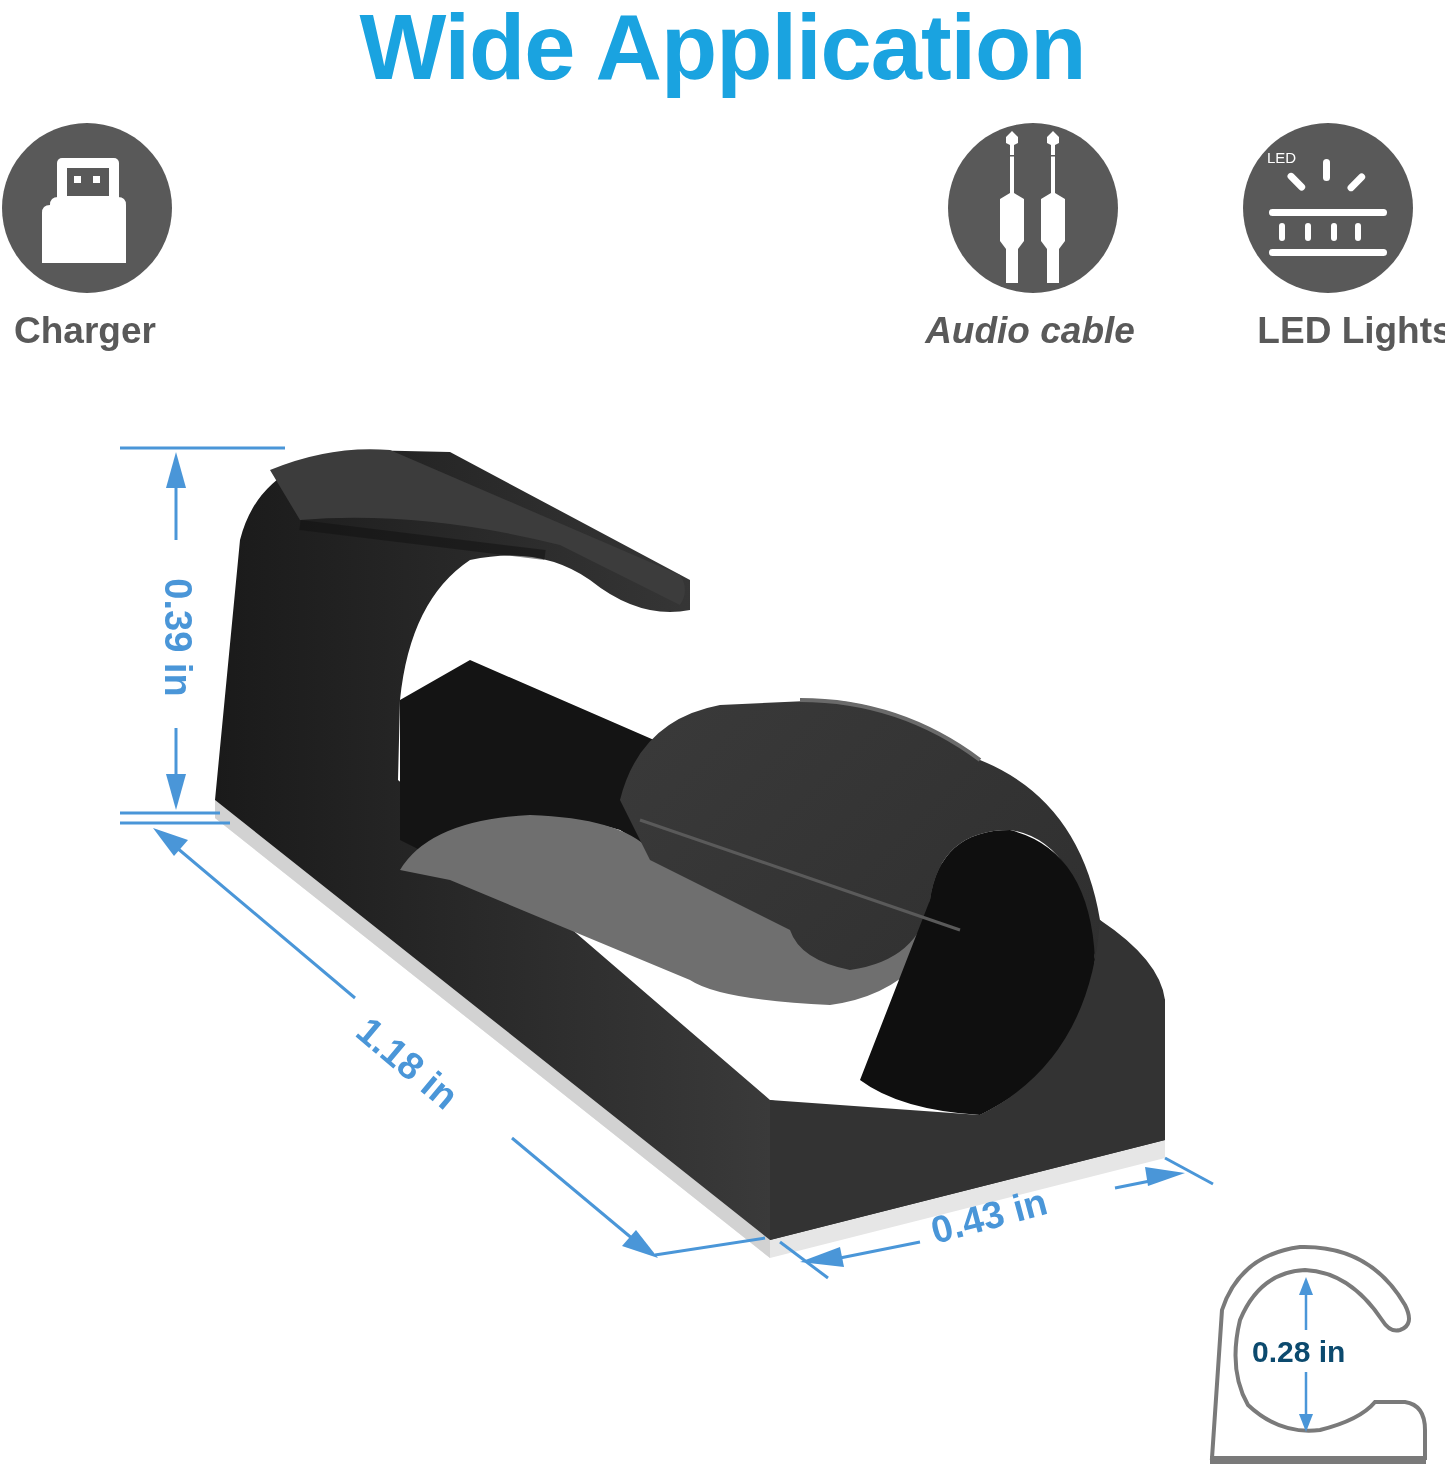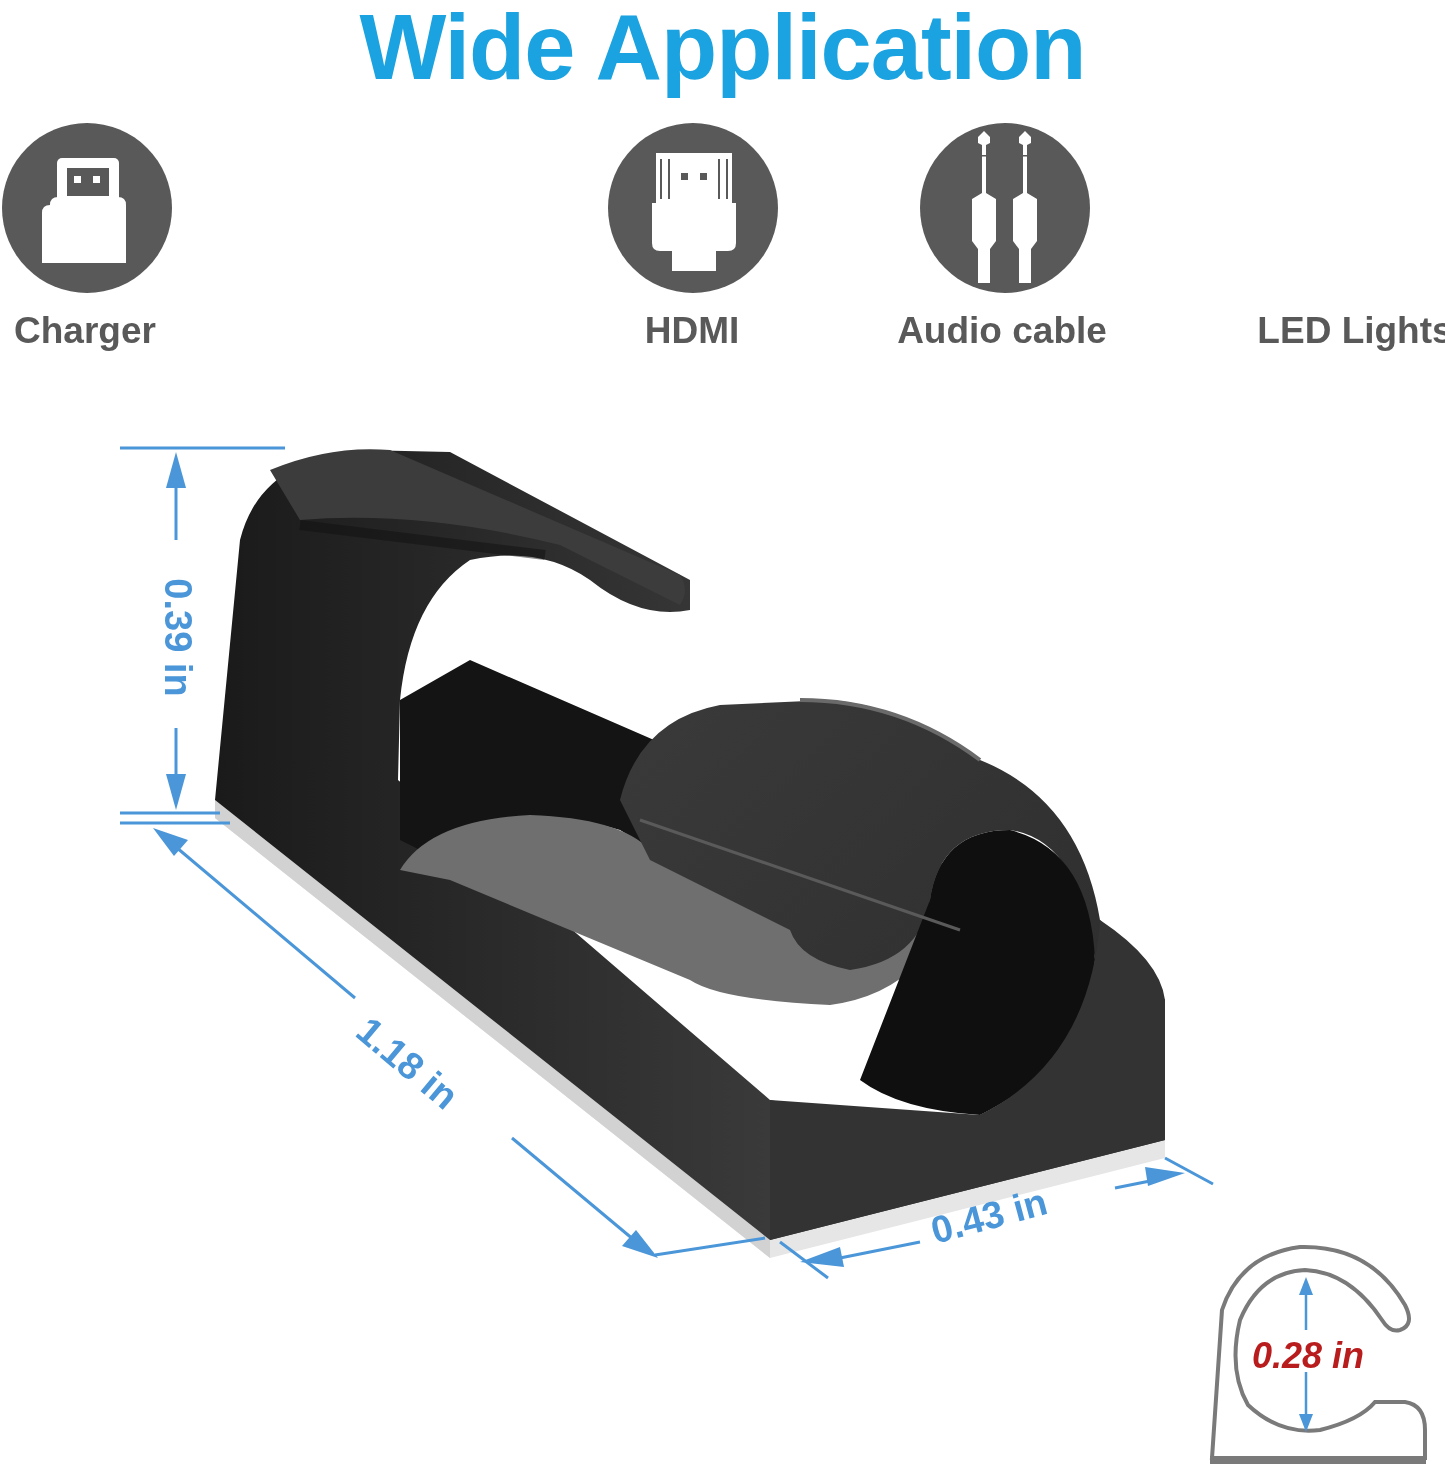--- a/index.html
+++ b/index.html
@@ -21,21 +21,21 @@
     font-family: "Liberation Sans", sans-serif; font-weight: bold; font-size: 37px; color: #595959;
   }
   .diagram { position: absolute; left: 0; top: 400px; width: 1445px; height: 1073px; }
   .diagram svg { position: absolute; left: 0; top: 0; }
   .dim-label {
     position: absolute; font-family: "Liberation Sans", sans-serif; font-weight: bold;
     color: #4a96d8; font-size: 38px; white-space: nowrap; transform-origin: center center;
   }
   .profile-label {
     position: absolute; font-family: "Liberation Sans", sans-serif; font-weight: bold;
-    color: #b91c1c; font-size: 36px; white-space: nowrap; font-style: italic;
+    color: #0c4a6e; font-size: 30px; white-space: nowrap;
   }
 </style>
 </head>
 <body>
 
 <div class="title">Wide Application</div>
 
 <div class="icon-row">
 
   <div class="app-item" style="left:-45px;">
@@ -45,51 +45,50 @@
         <rect x="65" y="45" width="42" height="28" fill="#595959"></rect>
         <rect x="72" y="53" width="7" height="7" fill="#fff"></rect>
         <rect x="91" y="53" width="7" height="7" fill="#fff"></rect>
         <path d="M48 82 Q48 74 56 74 L116 74 Q124 74 124 82 L124 140 L40 140 L40 90 Q40 82 48 82 Z" fill="#fff"></path>
       </svg>
     </div>
     <div class="app-label">Charger</div>
   </div>
 
 
-  <div class="app-item" style="left:562px;">
-    <div class="app-circle" style="left:46px;">
-      <svg viewBox="0 0 170 170">
-        <rect x="48" y="30" width="76" height="50" fill="#fff"></rect>
-        <rect x="52" y="36" width="2" height="40" fill="#595959"></rect>
-        <rect x="60" y="36" width="2" height="40" fill="#595959"></rect>
-        <rect x="110" y="36" width="2" height="40" fill="#595959"></rect>
-        <rect x="118" y="36" width="2" height="40" fill="#595959"></rect>
-        <rect x="73" y="50" width="7" height="7" fill="#595959"></rect>
-        <rect x="92" y="50" width="7" height="7" fill="#595959"></rect>
-        <path d="M44 80 L128 80 L128 120 Q128 128 120 128 L108 128 L108 148 L64 148 L64 128 L52 128 Q44 128 44 120 Z" fill="#fff"></path>
-      </svg>
-    </div>
-    <div class="app-label">HDMI</div>
-  </div>
 
-  <div class="app-item" style="left:872px;">
+  <div class="app-item" style="left:900px;font-style:italic;">
     <div class="app-circle" style="left:48px;">
       <svg viewBox="0 0 170 170">
         <g fill="#fff">
           <path d="M58 14 L64 8 L70 14 L70 20 L66 22 L66 70 L76 76 L76 118 L70 126 L70 160 L58 160 L58 126 L52 118 L52 76 L62 70 L62 22 L58 20 Z"></path>
           <path d="M99 14 L105 8 L111 14 L111 20 L107 22 L107 70 L117 76 L117 118 L111 126 L111 160 L99 160 L99 126 L93 118 L93 76 L103 70 L103 22 L99 20 Z"></path>
         </g>
         <rect x="60" y="32" width="8" height="1.5" fill="#595959"></rect>
         <rect x="101" y="32" width="8" height="1.5" fill="#595959"></rect>
       </svg>
     </div>
     <div class="app-label">Audio cable</div>
   </div>
 
   <div class="app-item" style="left:1210px;">
+    <div class="app-circle" style="left:33px;">
+      <svg viewBox="0 0 170 170">
+        <text x="24" y="40" font-family="Liberation Sans, sans-serif" font-size="15" fill="#fff">LED</text>
+        <rect x="80" y="36" width="7" height="22" rx="3.5" fill="#fff"></rect>
+        <rect x="50" y="48" width="7" height="22" rx="3.5" fill="#fff" transform="rotate(-45 53 59)"></rect>
+        <rect x="110" y="48" width="7" height="22" rx="3.5" fill="#fff" transform="rotate(45 113 59)"></rect>
+        <rect x="26" y="86" width="118" height="7" rx="3.5" fill="#fff"></rect>
+        <rect x="36" y="100" width="6" height="18" rx="3" fill="#fff"></rect>
+        <rect x="62" y="100" width="6" height="18" rx="3" fill="#fff"></rect>
+        <rect x="88" y="100" width="6" height="18" rx="3" fill="#fff"></rect>
+        <rect x="112" y="100" width="6" height="18" rx="3" fill="#fff"></rect>
+        <rect x="26" y="126" width="118" height="7" rx="3.5" fill="#fff"></rect>
+      </svg>
+    </div>
     <div class="app-label" style="left:15px;">LED Lights</div>
   </div>
 </div>
 
 <div class="diagram">
   <svg width="1445" height="1073" viewBox="0 400 1445 1073">
     <defs>
       <linearGradient id="bodyGrad" x1="0" y1="0" x2="1" y2="1">
         <stop offset="0" stop-color="#3a3a3a"></stop>
         <stop offset="1" stop-color="#2a2a2a"></stop>

